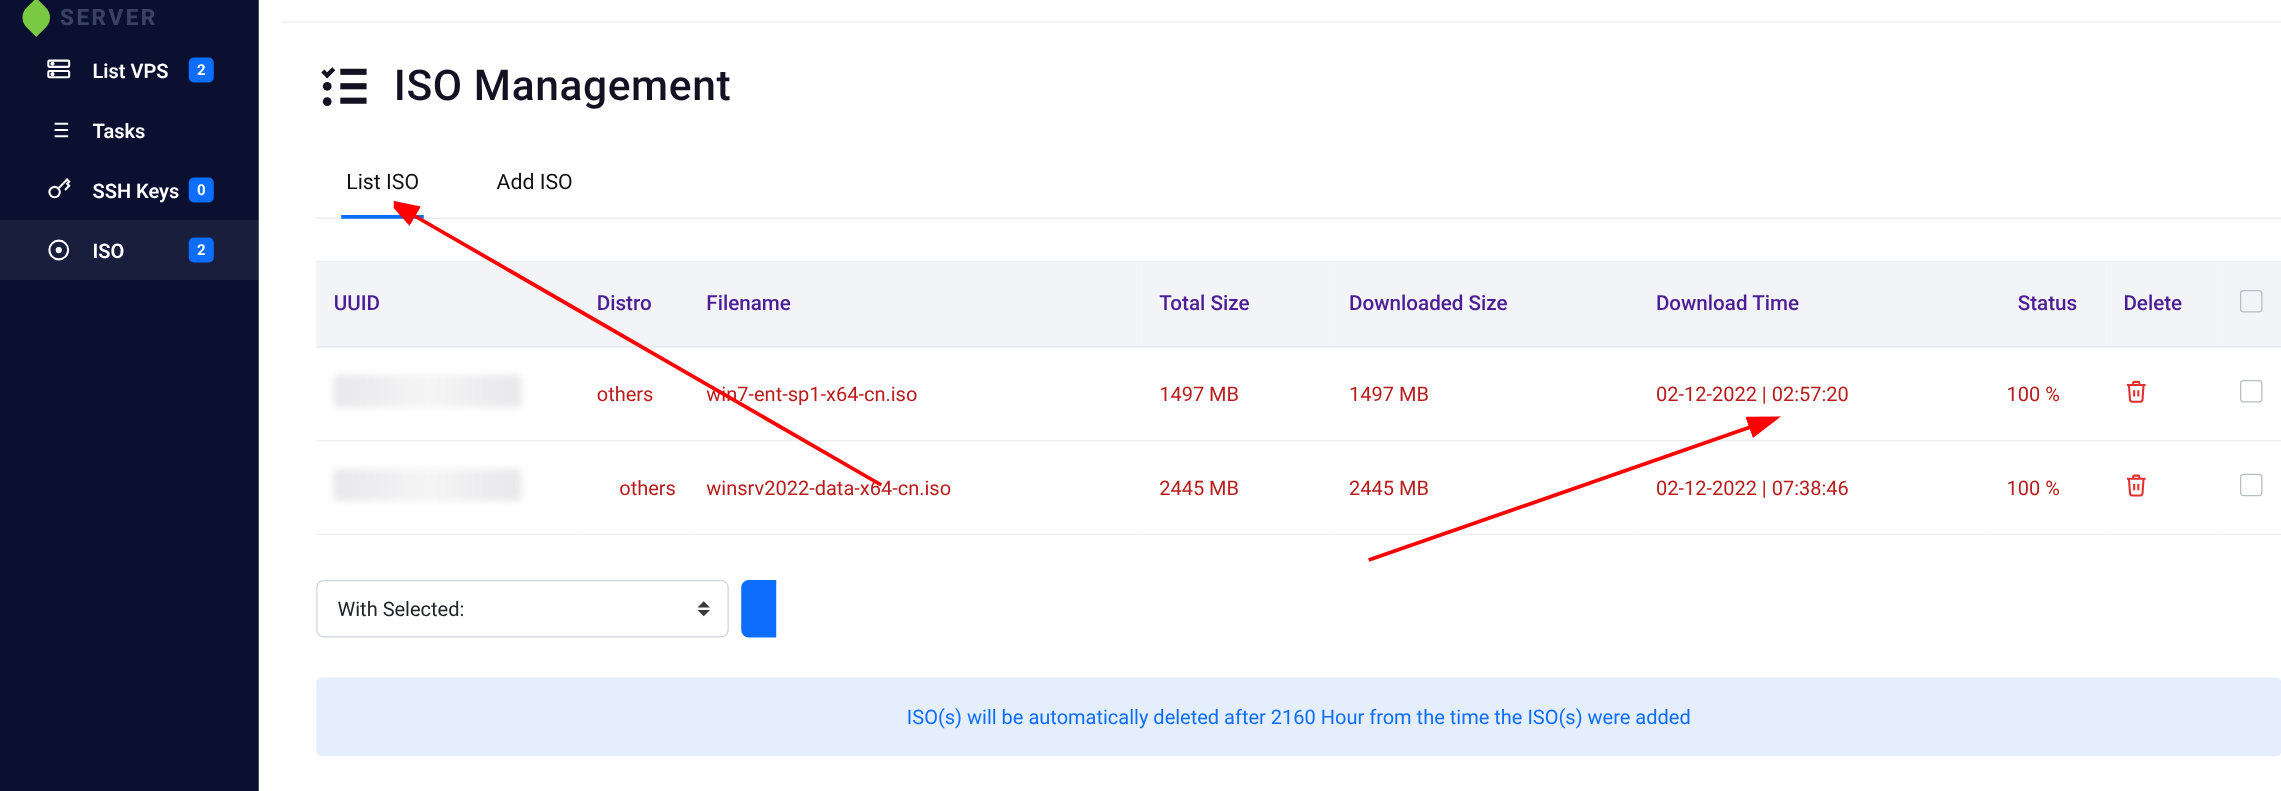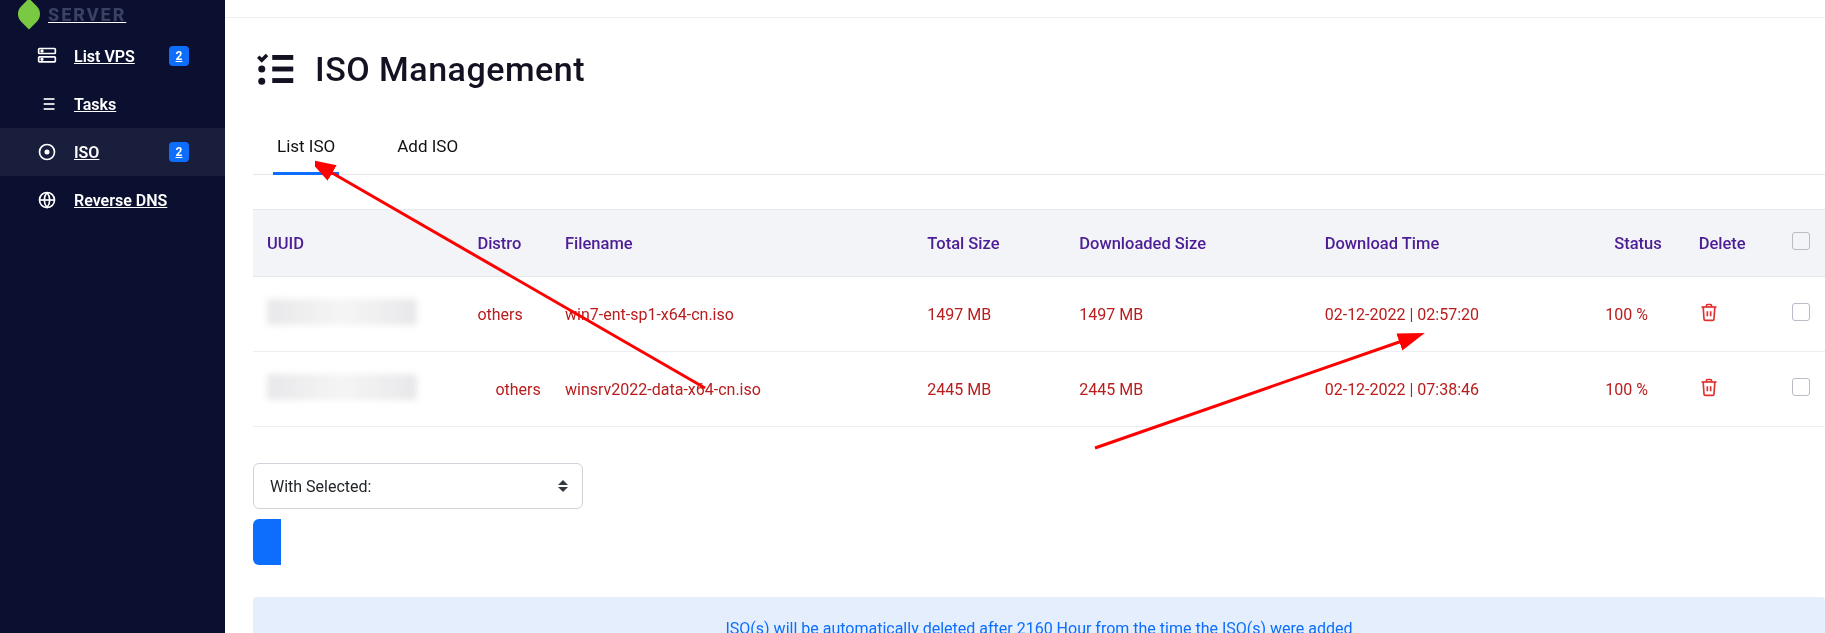--- a/index.html
+++ b/index.html
@@ -10,26 +10,25 @@
     color: #212529;
     font-size: 16px;
     overflow: hidden;
     width: 1825px;
     height: 633px;
     position: relative;
   }
   .sidebar {
     position: absolute;
     left: 0; top: 0;
-    width: 225px;
+    width: 207px;
     height: 100%;
     background: #0b1031;
     color: #ffffff;
     padding-top: 0;
-    text-decoration: underline;
   }
   .brand {
     height: 28px;
     display: flex;
     align-items: center;
     padding: 0 18px;
     font-weight: 800;
     letter-spacing: 2px;
     color: #3a4264;
     font-size: 18px;
@@ -161,21 +160,20 @@
   .chk {
     width: 18px; height: 18px;
     border: 1.5px solid #b7bcc5;
     border-radius: 3px;
     display: inline-block;
   }
   .bulk-row {
     display: flex;
     gap: 10px;
     margin: 36px 0 0 0;
-    flex-direction: column;
   }
   .bulk-select {
     position: relative;
     width: 330px;
     border: 1px solid #ced4da;
     border-radius: 6px;
     height: 46px;
     display: flex;
     align-items: center;
     padding: 0 36px 0 16px;
@@ -243,39 +241,39 @@
             <line x1="8" y1="6" x2="21" y2="6"></line>
             <line x1="8" y1="12" x2="21" y2="12"></line>
             <line x1="8" y1="18" x2="21" y2="18"></line>
             <line x1="3" y1="6" x2="3.01" y2="6"></line>
             <line x1="3" y1="12" x2="3.01" y2="12"></line>
             <line x1="3" y1="18" x2="3.01" y2="18"></line>
           </svg>
       </span>
       <span class="nav-label">Tasks</span>
     </li>
+    <li class="nav-item">
+      <span class="nav-icon">
+        <svg width="20" height="20" viewBox="0 0 24 24" fill="#fff">
+            <circle cx="8" cy="14" r="5" fill="none" stroke="#fff" stroke-width="2"></circle>
+            <path d="M12 10 L20 2 L22 4 L20 6 L22 8 L18 12" fill="none" stroke="#fff" stroke-width="2"></path>
+          </svg>
+      </span>
+      <span class="nav-label">SSH Keys</span>
+      <span class="nav-badge">0</span>
+    </li>
     <li class="nav-item active">
       <span class="nav-icon">
         <svg width="20" height="20" viewBox="0 0 24 24" fill="none" stroke="#fff" stroke-width="2">
             <circle cx="12" cy="12" r="9"></circle>
             <circle cx="12" cy="12" r="2" fill="#fff"></circle>
           </svg>
       </span>
       <span class="nav-label">ISO</span>
       <span class="nav-badge">2</span>
-    </li>
-    <li class="nav-item">
-      <span class="nav-icon">
-        <svg width="20" height="20" viewBox="0 0 24 24" fill="none" stroke="#fff" stroke-width="2">
-            <circle cx="12" cy="12" r="9"></circle>
-            <line x1="3" y1="12" x2="21" y2="12"></line>
-            <path d="M12 3a14 14 0 0 1 0 18 a14 14 0 0 1 0-18"></path>
-          </svg>
-      </span>
-      <span class="nav-label">Reverse DNS</span>
     </li>
   </ul>
 </nav>
 
 <main class="main">
   <div class="topbar"></div>
   <div class="content">
 
     <div class="page-title-row">
       <span class="title-icon">

